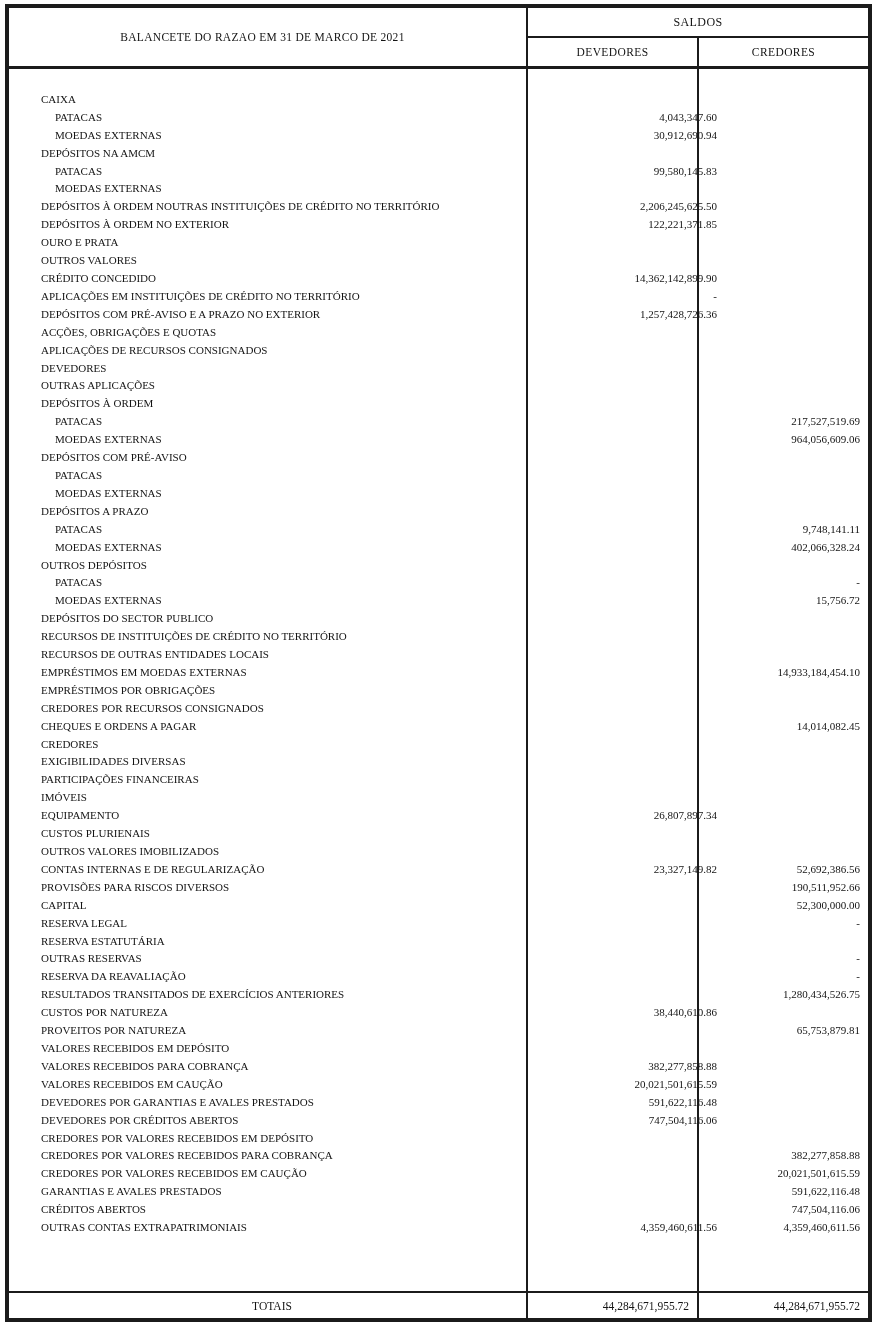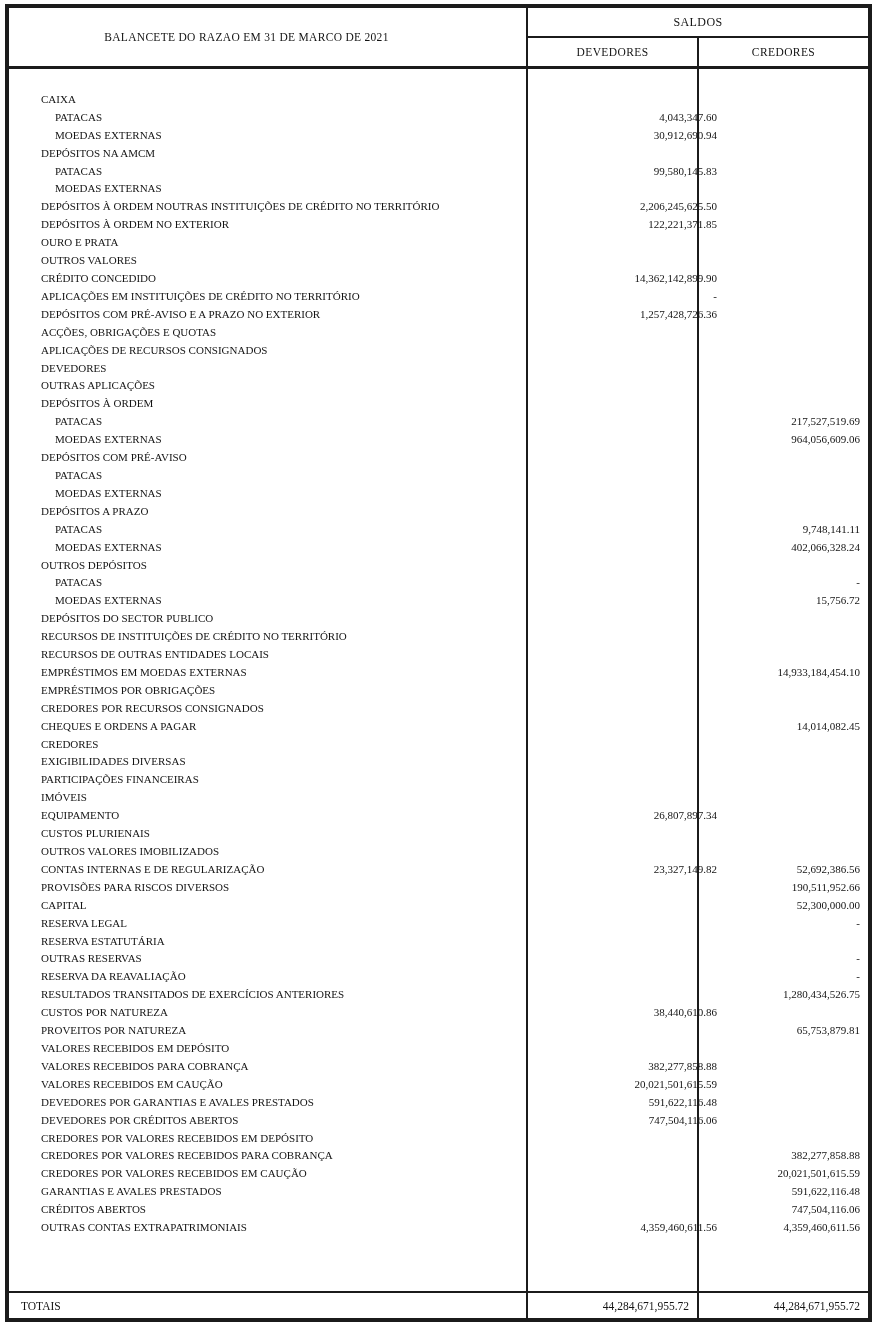--- a/index.html
+++ b/index.html
@@ -19,21 +19,21 @@
     background: #fff;
   }
   
   .vline { position: absolute; width: 2px; background: #1b1b1b; }
   .vline-1 { left: 517px; top: 0; bottom: 0; }
   .vline-2 { left: 688px; top: 30px; bottom: 0; }
   
   .hline-saldos { position: absolute; left: 517px; right: 0; top: 28px; height: 2px; background: #1b1b1b; }
   .hline-header-bottom { position: absolute; left: 0; right: 0; top: 58px; height: 3px; background: #1b1b1b; }
   .title-cell {
-    position: absolute; left: 0; top: 0; width: 475px; height: 58px;
+    position: absolute; left: 16px; top: 0; width: 475px; height: 58px;
     display: flex; align-items: center; justify-content: center;
     font-size: 11.5px; letter-spacing: 0.3px; white-space: nowrap;
   }
   .saldos-cell {
     position: absolute; left: 519px; right: 0; top: 0; height: 28px;
     display: flex; align-items: center; justify-content: center;
     font-size: 12px; letter-spacing: 0.4px;
   }
   .devedores-cell {
     position: absolute; left: 519px; top: 30px; width: 169px; height: 28px;
@@ -59,21 +59,21 @@
   .c-label.indent { padding-left: 18px; }
   .c-dev { width: 171px; text-align: right; padding-right: 8px; }
   .c-cred { flex: 1; text-align: right; padding-right: 8px; }
   
   .hline-totals { position: absolute; left: 0; right: 0; top: 1283px; height: 2px; background: #1b1b1b; }
   .totals-row {
     position: absolute; left: 0; right: 0; top: 1285px; bottom: 0;
     display: flex; align-items: center;
     font-size: 11.5px; white-space: nowrap;
   }
-  .totals-row .c-label { text-align: left; padding-right: 3px; padding-left: 12px; }
+  .totals-row .c-label { text-align: center; padding-right: 3px; padding-left: 12px; }
 </style>
 </head>
 <body>
 
 <div class="sheet">
 
   <div class="title-cell">BALANCETE DO RAZAO EM 31 DE MARCO DE 2021</div>
   <div class="saldos-cell">SALDOS</div>
   <div class="devedores-cell">DEVEDORES</div>
   <div class="credores-cell">CREDORES</div>

